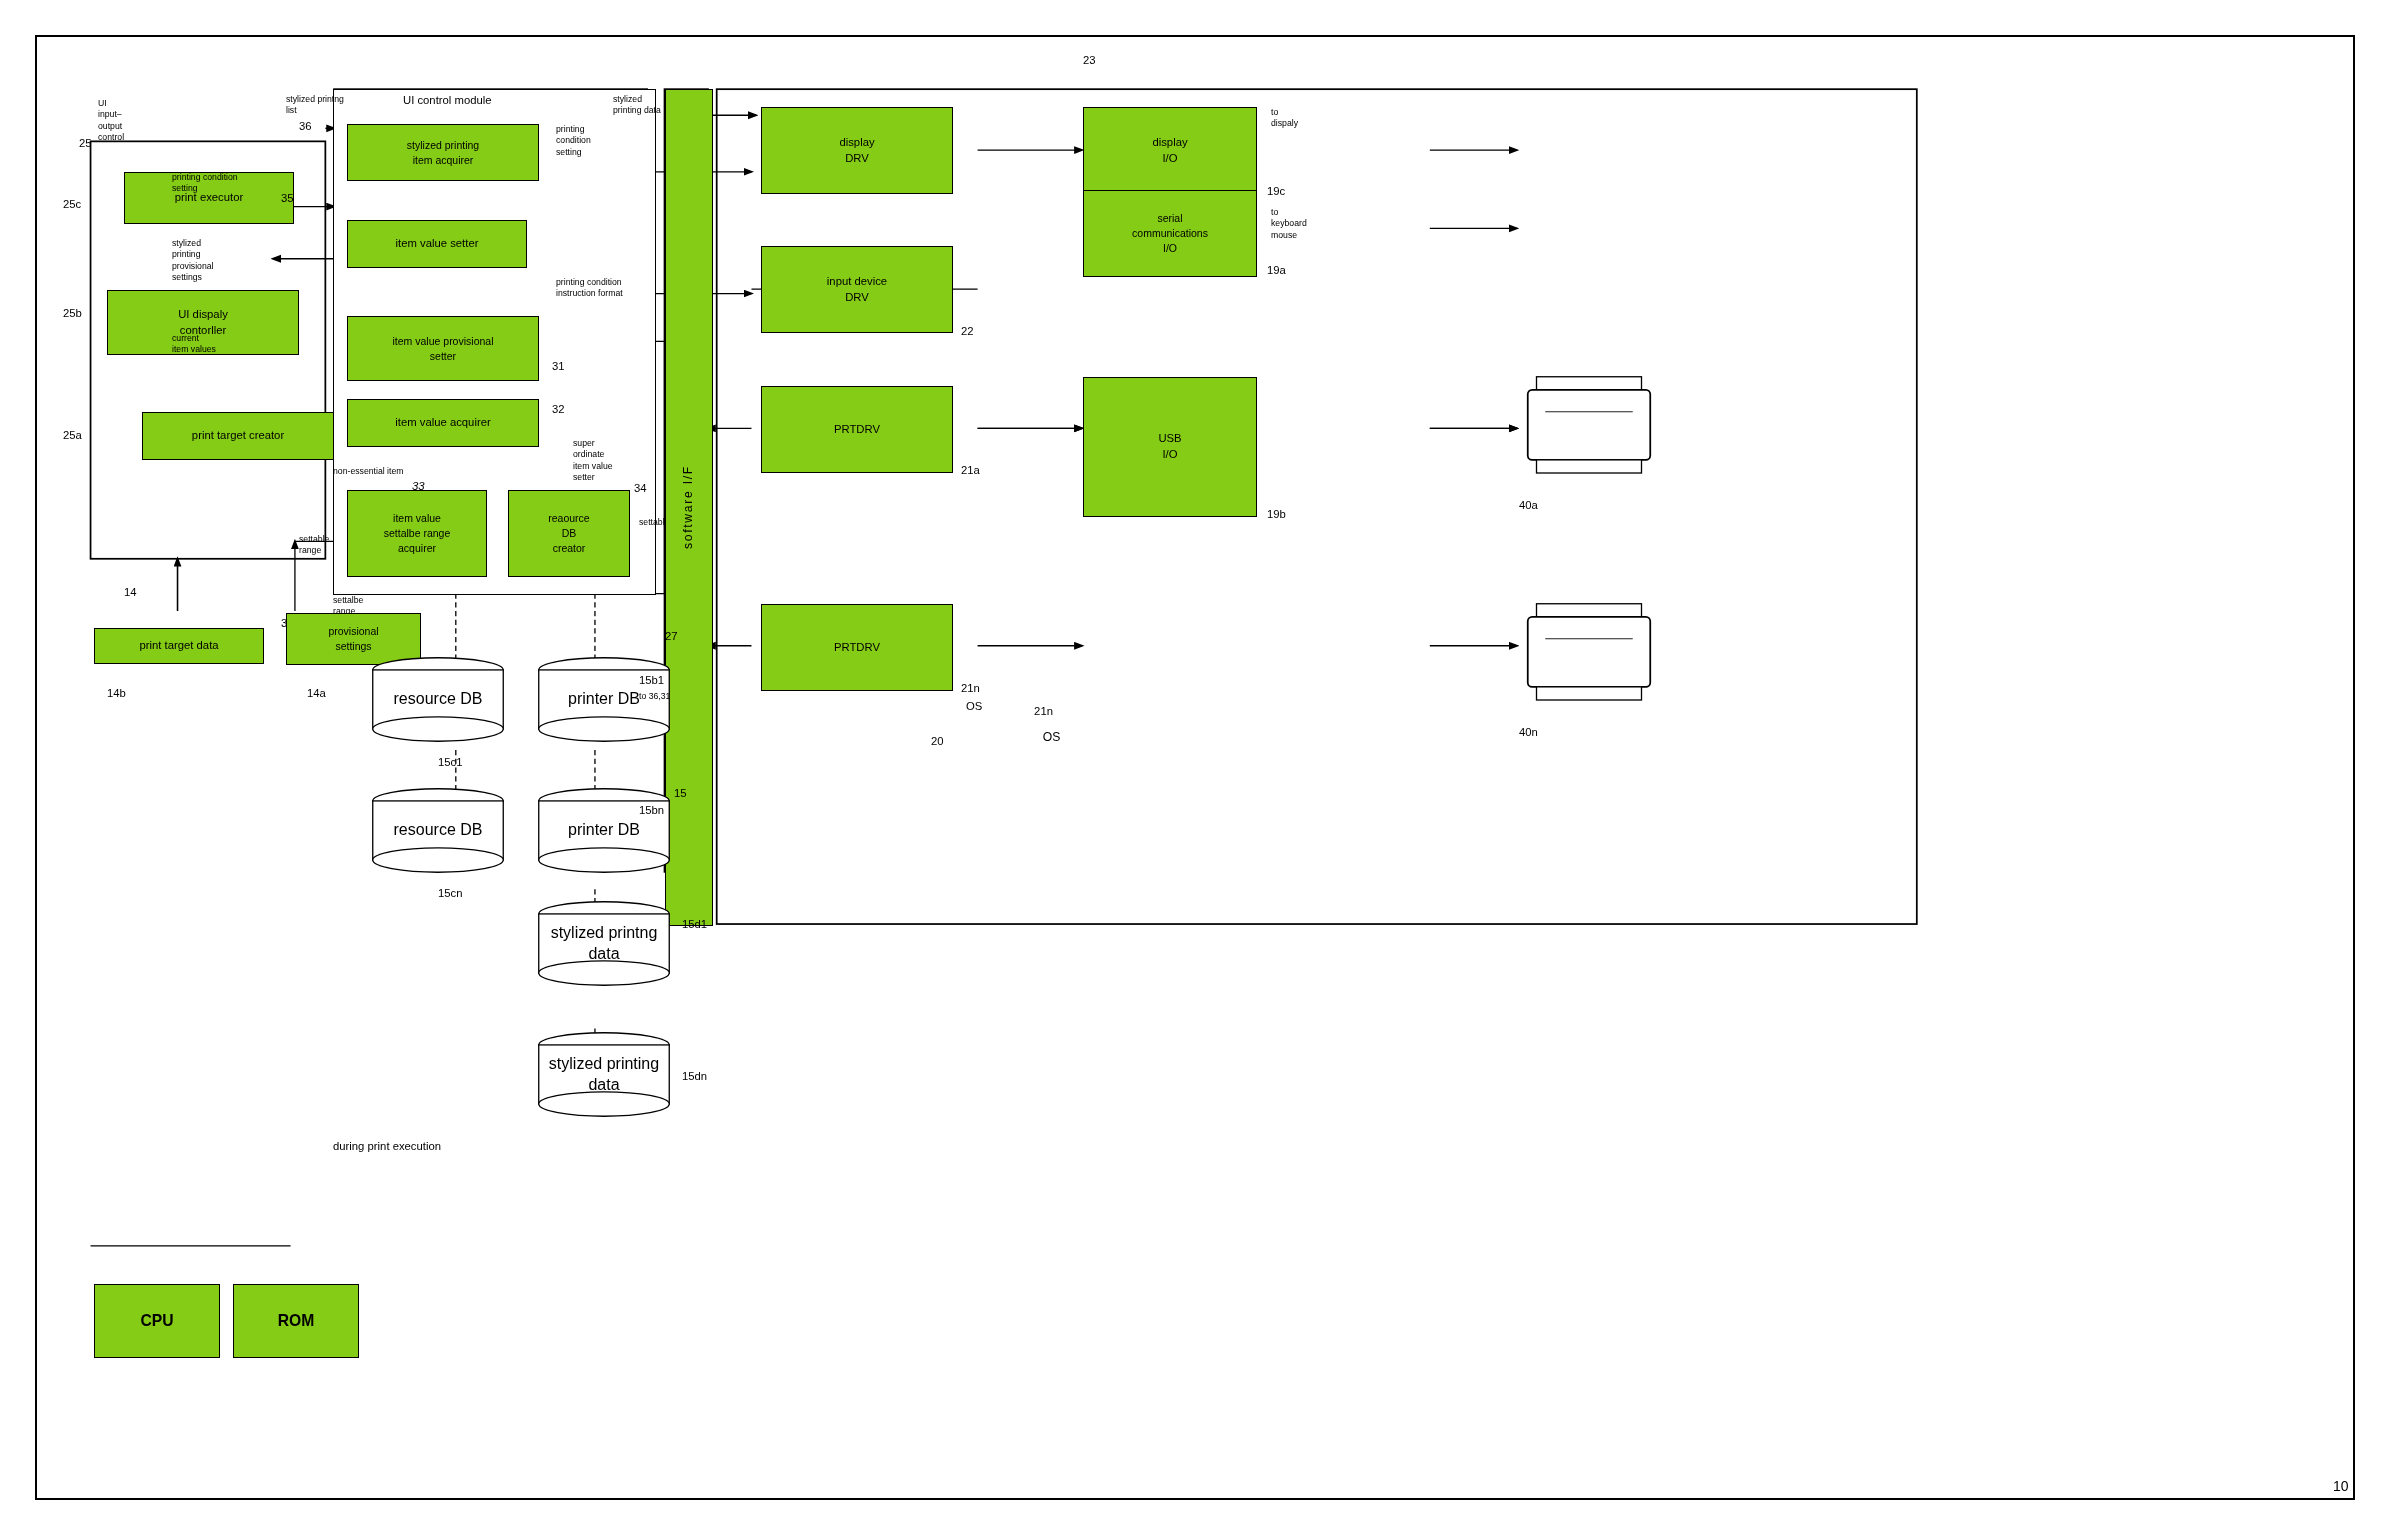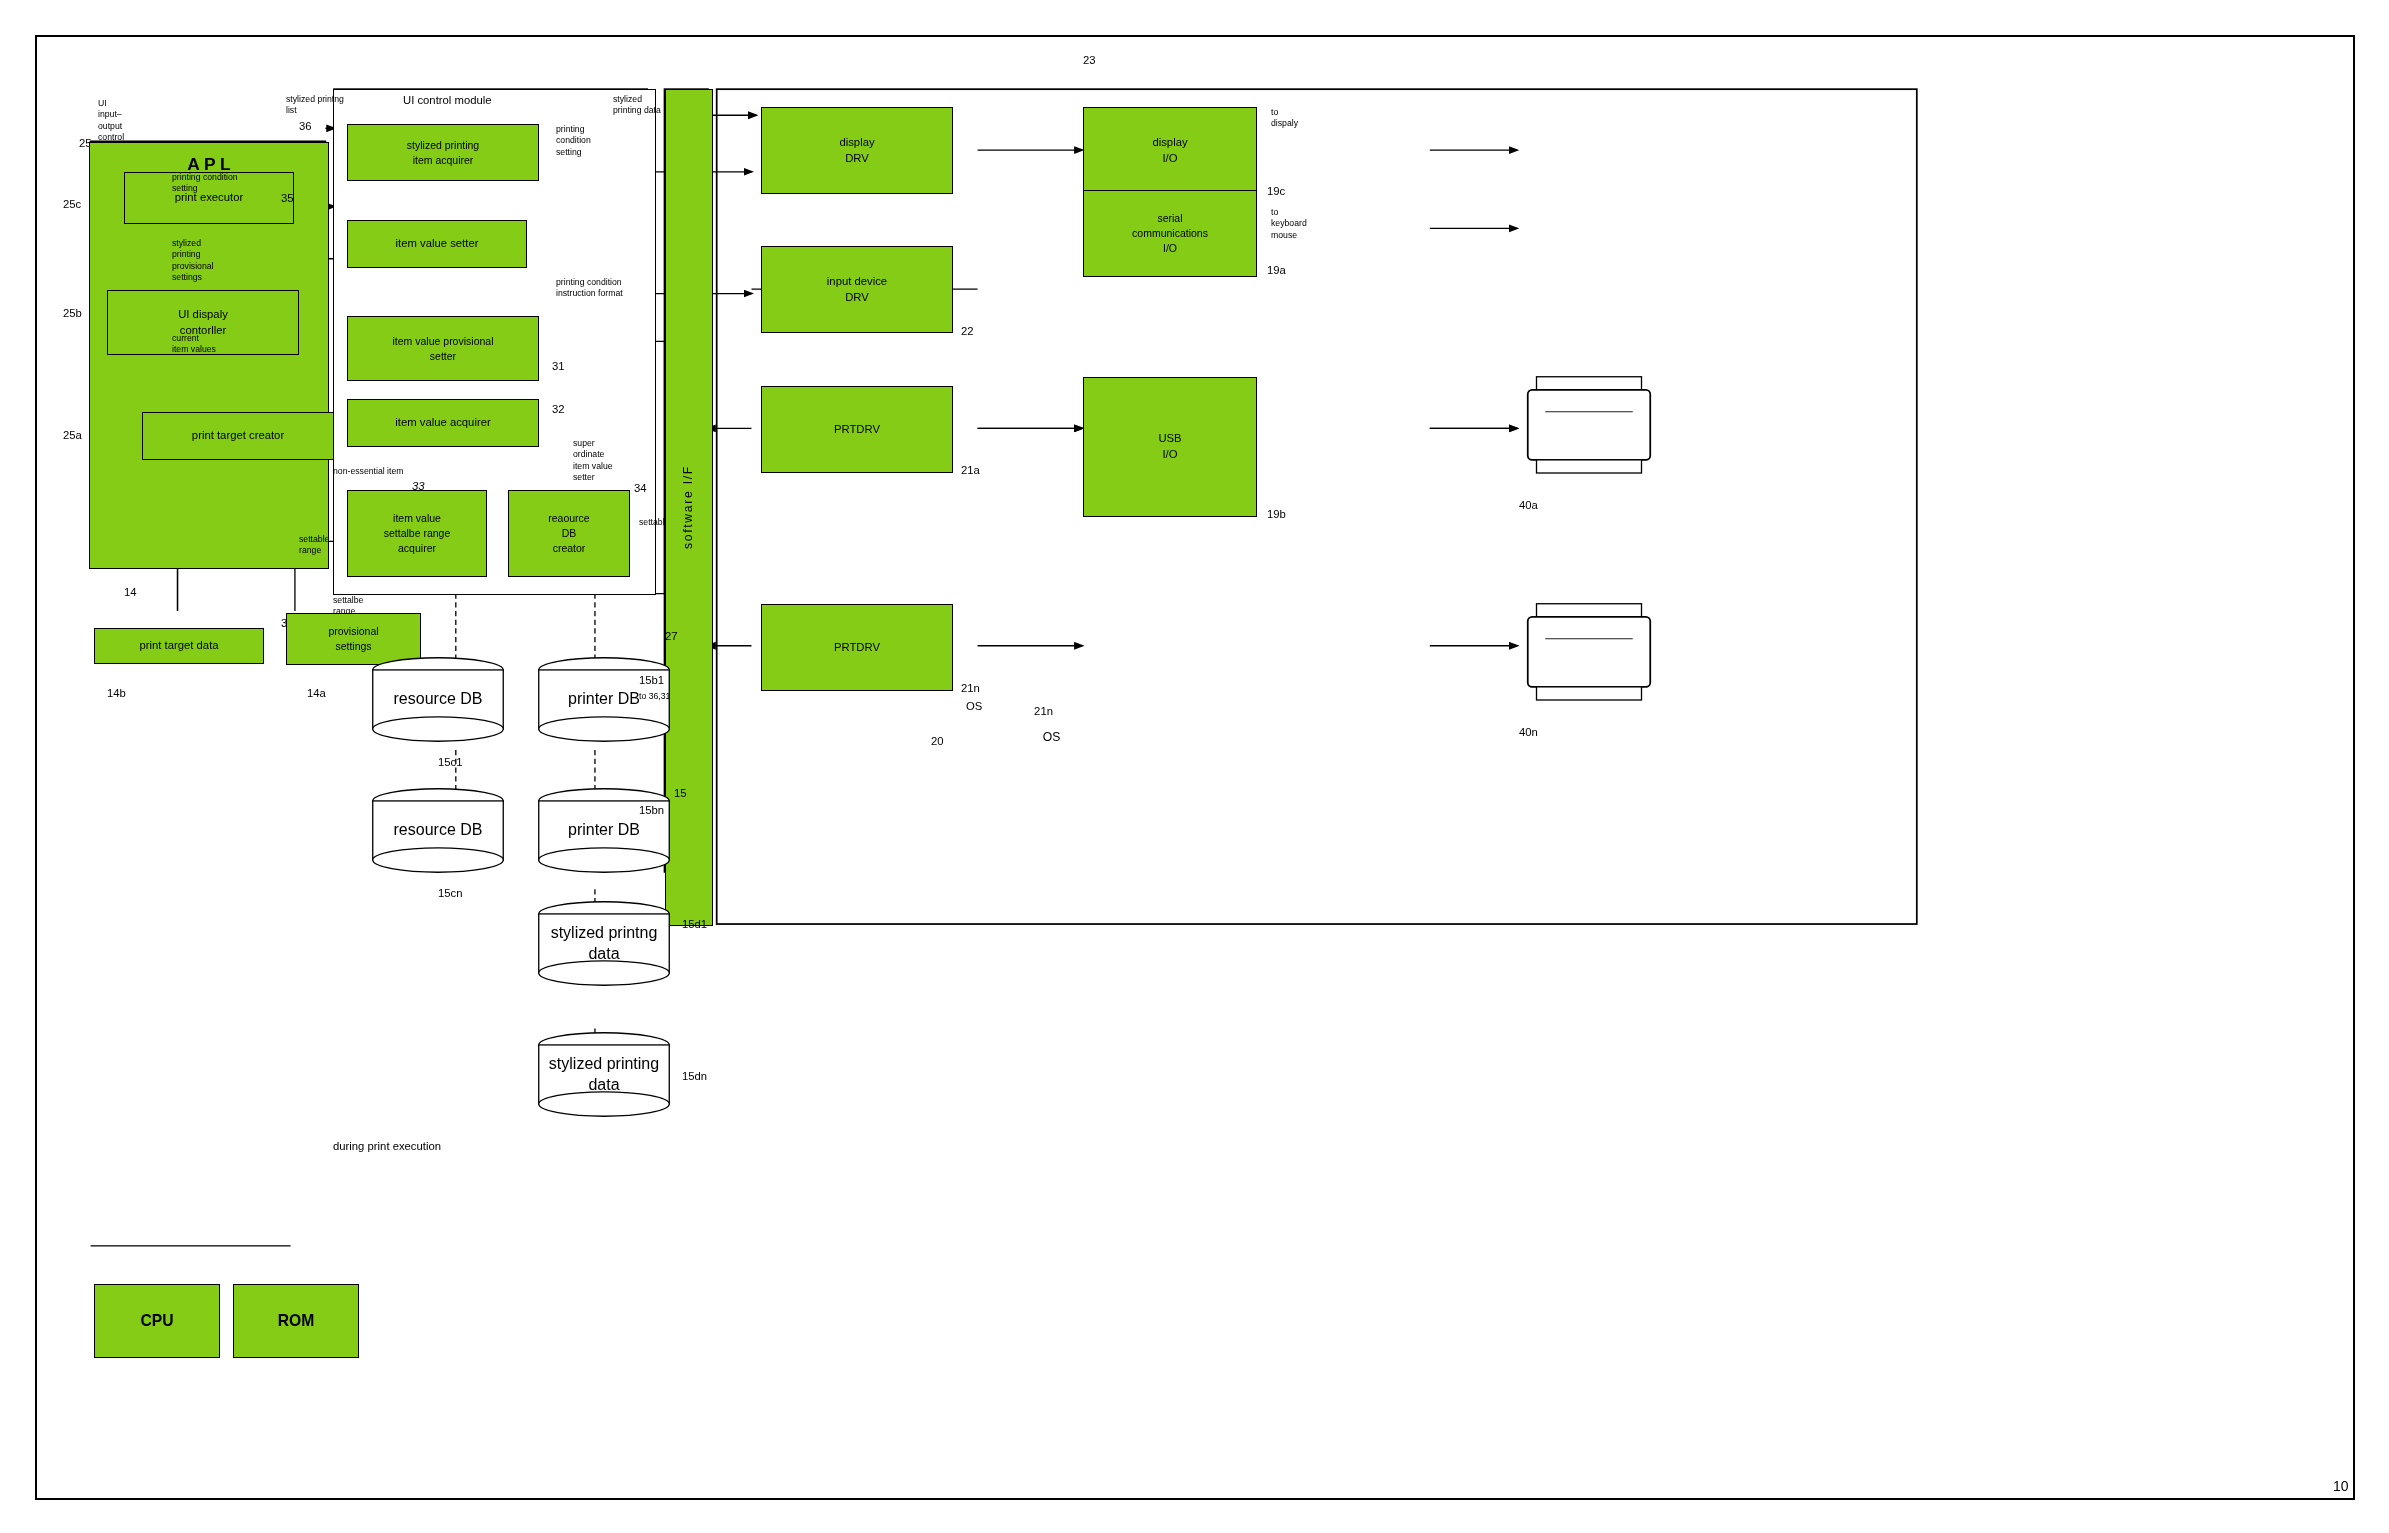--- a/index.html
+++ b/index.html
@@ -182,23 +182,20 @@
   </svg>
 
   <div class="label" style="left:1046px; top:17.4px;">23</div>
 
   <div class="label" style="left:42px; top:100px;">25</div>
   <div class="label-xs" style="left:61px; top:61px; width:61px;">UI
 input–
 output
 control</div>
 
-  <div class="box" style="left:52px; top:105px; width:240px; height:427px;">
-    <span style="position:absolute; top:8.7px; left:50%; transform:translateX(-50%); font-size:17.4px; font-weight:bold;">A P L</span>
-  </div>
 
   <div class="box" style="left:87px; top:135px; width:170px; height:52px;">
     <span>print executor</span>
   </div>
 
   <div class="box" style="left:70px; top:253px; width:192px; height:65px;">
     <span style="white-space:pre-line;">UI dispaly
 contorller</span>
   </div>
   <div class="label" style="left:26px; top:270px;">25b</div>

